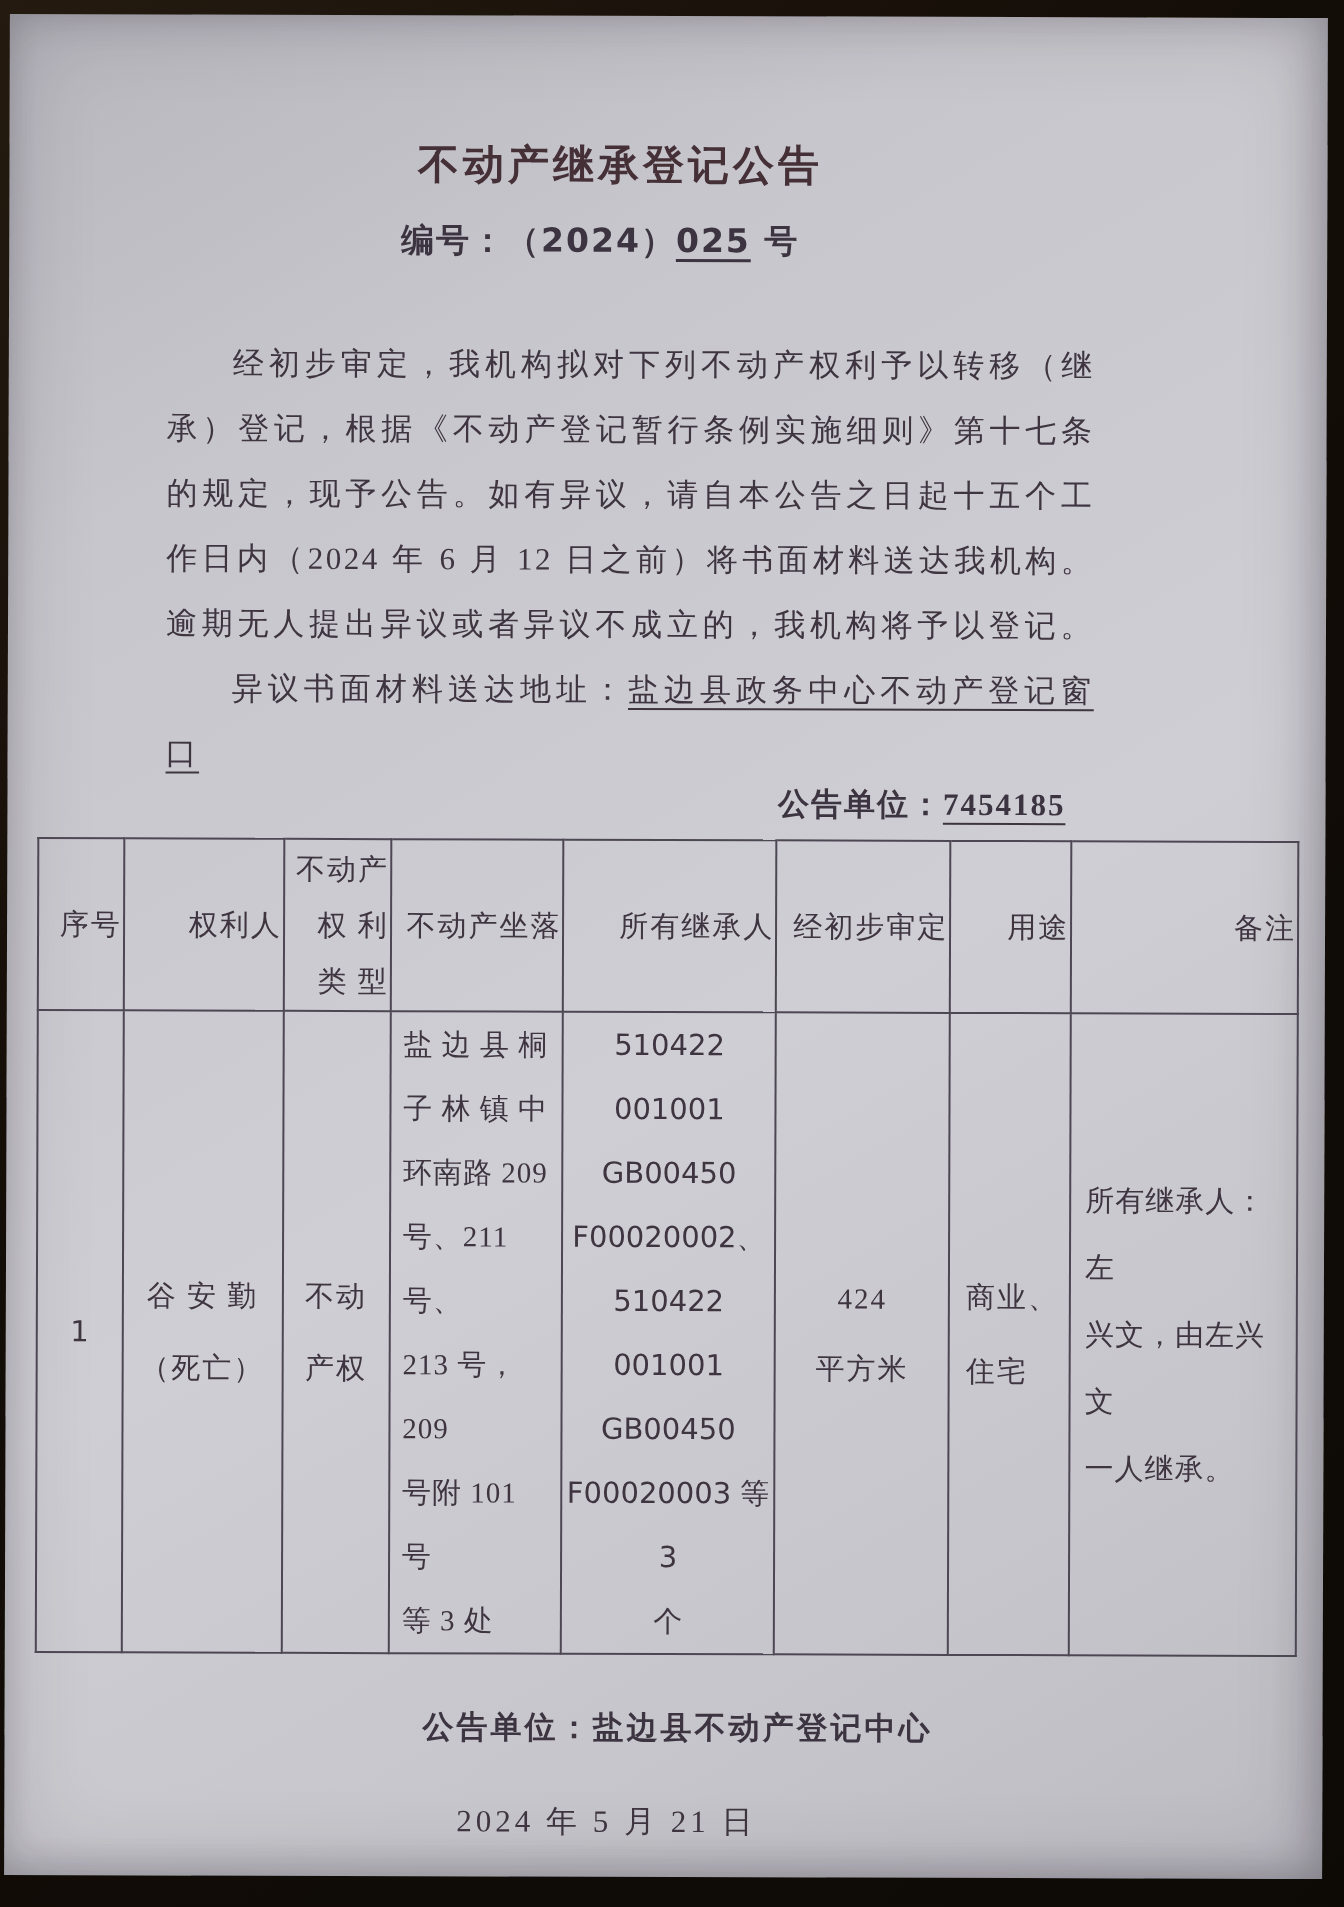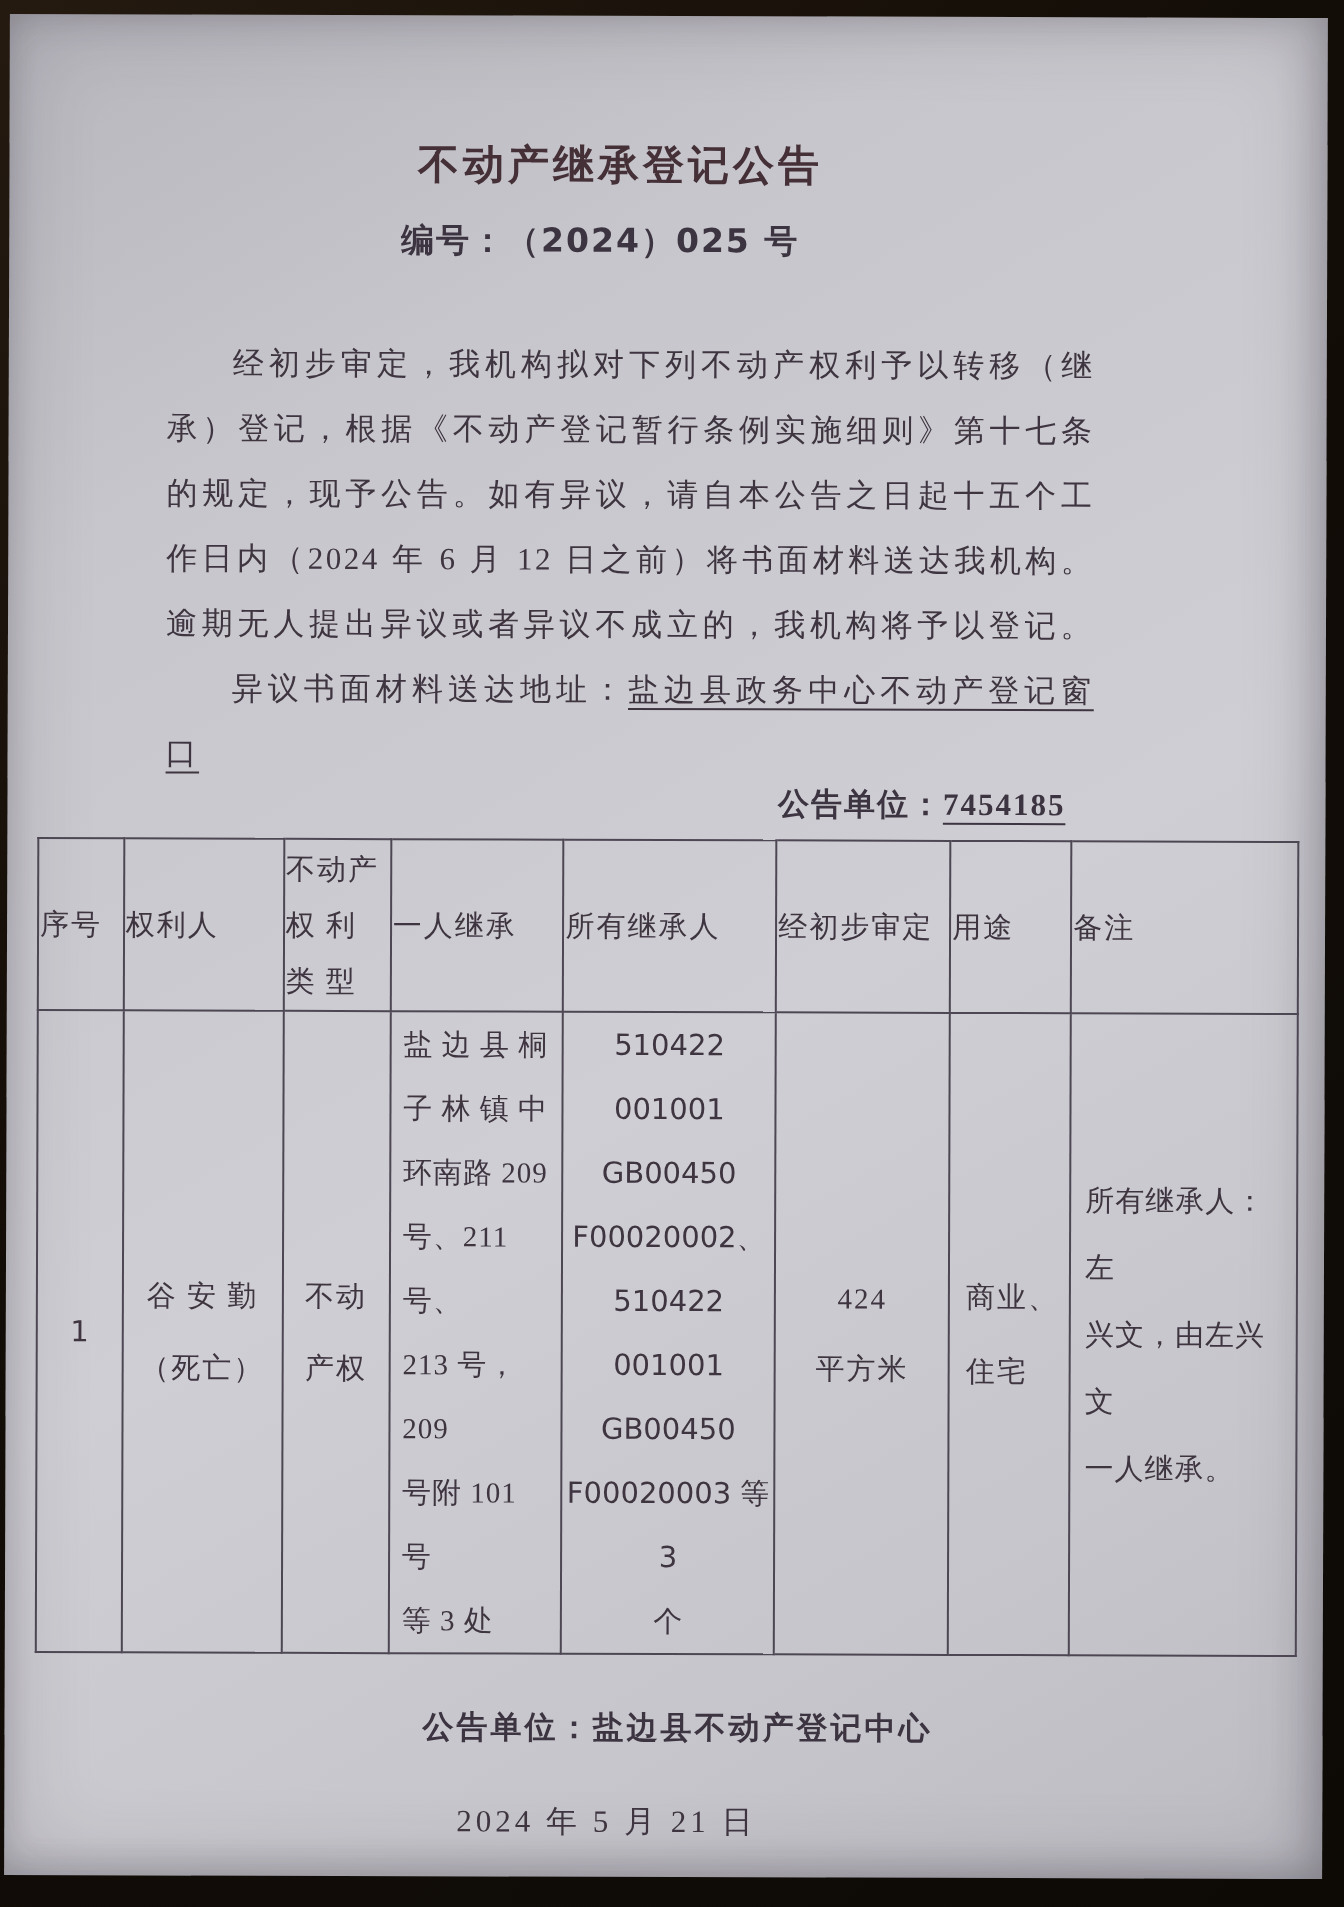--- a/index.html
+++ b/index.html
@@ -44,20 +44,21 @@
     margin-top: 26px;
     text-align: center;
     font-size: 33px;
     font-weight: bold;
     letter-spacing: 2px;
     color: #3c3440;
     font-family: "DejaVu Sans", sans-serif;
     transform: translateX(-68px);
   }
   .doc-no .u {
+    text-decoration: underline;
     text-underline-offset: 7px;
     text-decoration-thickness: 2.5px;
   }
   .body-text {
     width: 928px;
     margin: 68px 0 0 158px;
     font-size: 31px;
     line-height: 65px;
     letter-spacing: 2.5px;
     color: #3e3541;
@@ -98,21 +99,21 @@
     font-weight: normal;
     vertical-align: middle;
     overflow: hidden;
   }
   table.notice th {
     height: 161px;
     font-size: 29px;
     letter-spacing: 2px;
     white-space: pre-line;
     line-height: 56px;
-    text-align: left;
+    text-align: right;
     margin-left: 39px;
   }
   table.notice td {
     height: 528px;
     font-size: 29px;
   }
   td.c-seq { text-align: center; letter-spacing: 0; font-family: "DejaVu Sans", sans-serif; font-size: 27px; }
   td.c-holder { text-align: center; white-space: pre-line; line-height: 72px; letter-spacing: 2px; }
   td.c-rtype { text-align: center; white-space: pre-line; line-height: 72px; letter-spacing: 2px; }
   td.c-loc { text-align: left; padding: 0 8px 0 12px; white-space: pre-line; line-height: 64px; letter-spacing: 1px; }
@@ -171,21 +172,21 @@
       <col style="width:9.6%">
       <col style="width:18.0%">
     </colgroup>
     <thead>
       <tr>
         <th>序号</th>
         <th>权利人</th>
         <th>不动产
 权 利
 类 型</th>
-        <th>一人继承</th>
+        <th>不动产坐落</th>
         <th>所有继承人</th>
         <th>经初步审定</th>
         <th>用途</th>
         <th>备注</th>
       </tr>
     </thead>
     <tbody>
       <tr>
         <td class="c-seq">1</td>
         <td class="c-holder">谷 安 勤

